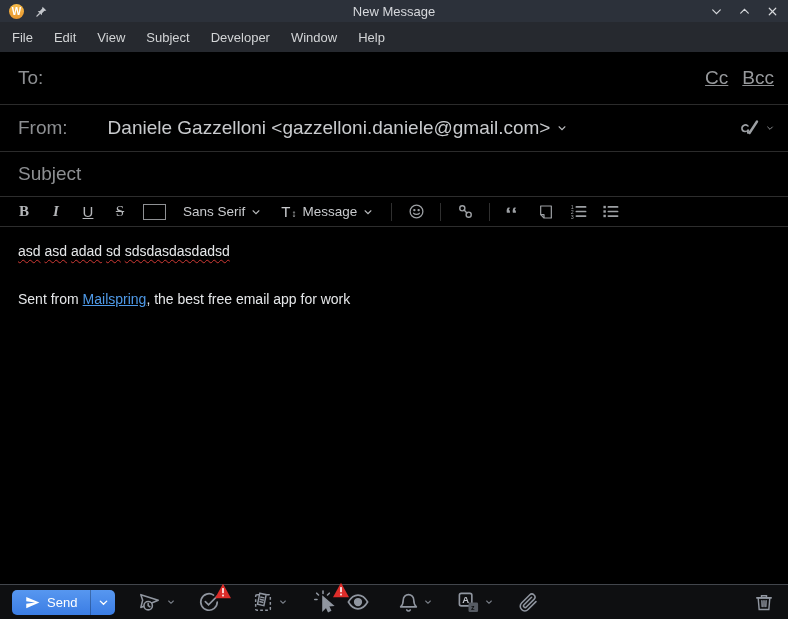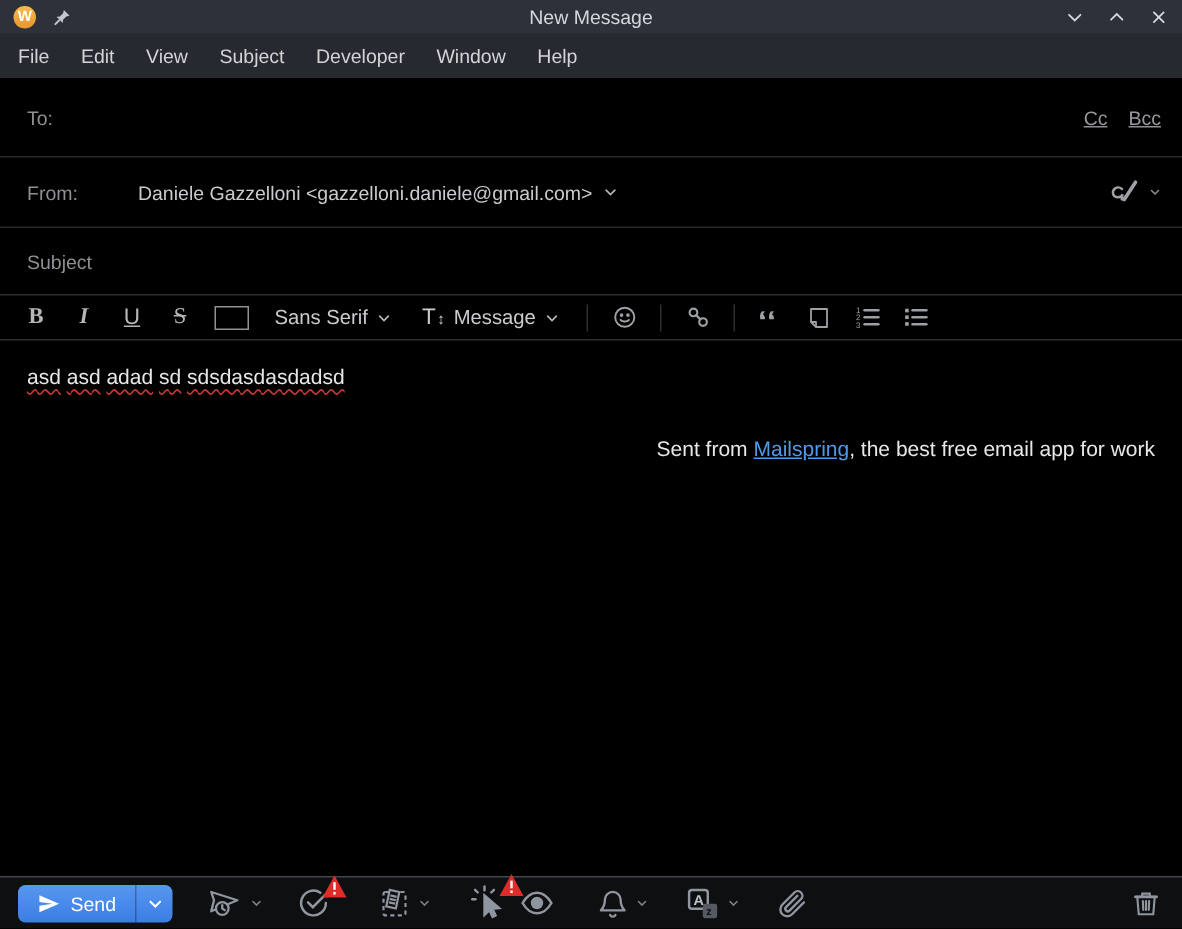--- a/index.html
+++ b/index.html
@@ -12,21 +12,21 @@
   .pin-icon { margin-left:11px; display:flex; }
   .titlebar-title { position:absolute; left:0; right:0; text-align:center; color:#d6d8dc; font-size:13px; pointer-events:none; }
   .titlebar-right { margin-left:auto; display:flex; align-items:center; gap:14px; z-index:1; }
   .winbtn { display:flex; align-items:center; justify-content:center; width:14px; height:14px; }
 
   
   .menubar { height:30px; background:#26292f; display:flex; align-items:center; padding:0 12px; gap:21px; flex:none; }
   .menu-item { color:#d2d4d6; font-size:13px; cursor:default; }
 
   
-  .field-row { display:flex; align-items:center; padding:0 14px 0 18px; border-bottom:1px solid #2b2b2b; color:#8d8f92; font-size:13px; flex:none; }
+  .field-row { display:flex; align-items:center; padding:0 14px 0 18px; border-bottom:1px solid #2b2b2b; color:#8d8f92; font-size:19px; flex:none; }
   .row-to { height:53px; }
   .row-from { height:47px; }
   .row-subject { height:44px; border-bottom:none; color:#8d8f92; }
   .ccbcc { margin-left:auto; display:flex; gap:14px;text-decoration:underline; }
   .ccbcc span { color:#97999c; }
   .from-value { color:#c9cbce; margin-left:40px; }
   .chev { display:flex; margin-left:7px; }
   .sig-wrap { margin-left:auto; display:flex; align-items:center; gap:3px; }
 
   
@@ -39,21 +39,21 @@
   .swatch { width:23px; height:16px; border:1px solid #8f9194; margin:0 5px; }
   .fmt-select { display:flex; align-items:center; gap:6px; color:#c9cbce; font-size:13.5px; padding:0 8px; height:26px; background:none; border:none; cursor:pointer; }
   .tsize { display:flex; align-items:baseline; color:#c9cbce; }
   .tsize .t { font-size:15px; }
   .tsize .arrows { font-size:10px; margin-left:1px; }
   .fmt-sep { width:1px; height:18px; background:#2f2f2f; margin:0 6px; }
 
   
   .body-area { flex:1; padding:14px 18px; color:#e5e7e9; font-size:14px; line-height:1.45; overflow:hidden; }
   .misspelled { text-decoration:underline; text-decoration-style:wavy; text-decoration-color:#ce3a35; text-decoration-thickness:1px; text-underline-offset:3px; }
-  .sig-line { margin-top:28px;text-align:right; }
+  .sig-line { margin-top:28px; }
   .ms-link { color:#4f9ae8; text-decoration:underline; cursor:pointer; }
 
   
   .footer { height:35px; background:#0e0f11; border-top:1px solid #42464c; display:flex; align-items:center; padding:0 12px; flex:none; }
   .send-btn { display:flex; align-items:stretch; height:25px; border-radius:5px; overflow:hidden; background:linear-gradient(180deg,#5797f0,#3b7de4); border:none; cursor:pointer; }
   .send-main { display:flex; align-items:center; gap:7px; color:#fff; font-size:13px; padding:0 13px; }
   .send-caret { display:flex; align-items:center; justify-content:center; width:25px; border-left:1px solid rgba(0,0,0,0.28); }
   .ft-group { display:flex; align-items:center; margin-left:20px; gap:2px; }
   .ft-btn { position:relative; display:flex; align-items:center; justify-content:center; background:none; border:none; cursor:pointer; padding:2px 3px; color:#8e949c; }
   .badge { position:absolute; top:-6px; right:-9px; }

